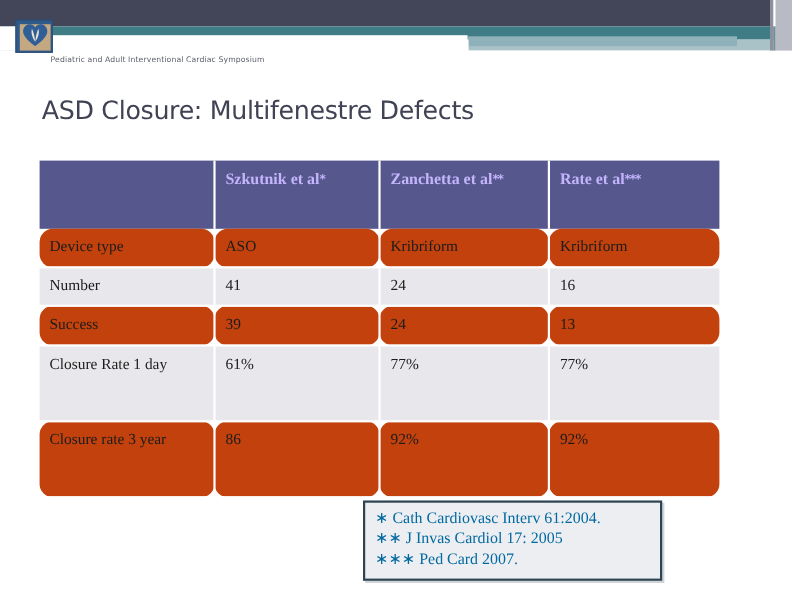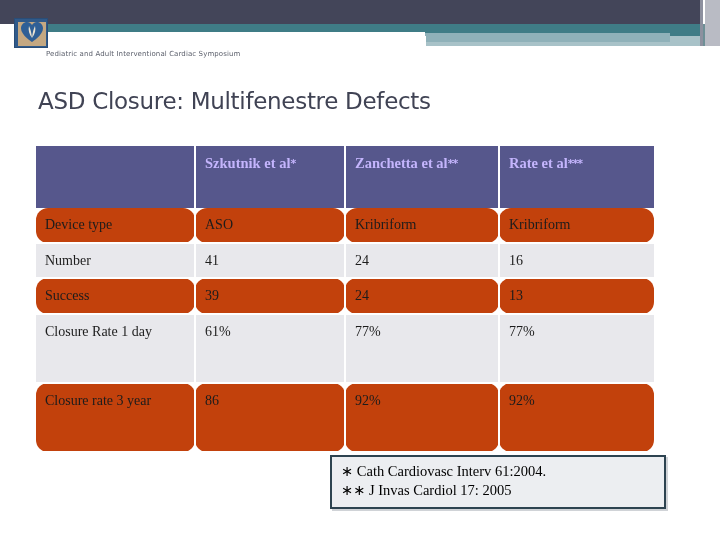--- a/index.html
+++ b/index.html
@@ -207,29 +207,29 @@
     font-family: "DejaVu Sans", sans-serif;
     font-size: 11px;
     letter-spacing: -1px;
     vertical-align: 1px;
   }
 
   
   .footnote {
     position: absolute;
     left: 330px; top: 455px;
-    width: 336px;
+    width: 272px;
     background: #eceef1;
     border: 2px solid #2d4350;
     box-shadow: 2px 2px 0 rgba(120,130,140,0.35);
     padding: 5px 9px 7px 9px;
     box-sizing: border-box;
     font-family: "Liberation Serif", serif;
     font-size: 14.5px;
-    color: #000000;
+    color: #0369a1;
     line-height: 1.32;
   }
   .footnote div { white-space: nowrap; }
 </style>
 </head>
 <body>
 
 <div class="banner">
   <div class="band-dark"></div>
   <div class="band-teal"></div>
@@ -312,13 +312,14 @@
       <td>86</td>
       <td>92%</td>
       <td>92%</td>
     </tr>
   </tbody>
 </table>
 
 <div class="footnote">
   <div>∗ Cath Cardiovasc Interv 61:2004.</div>
   <div>∗∗ J Invas Cardiol 17: 2005</div>
+  <div>∗∗∗ Ped Card 2007.</div>
 </div>
 
 </body></html>

